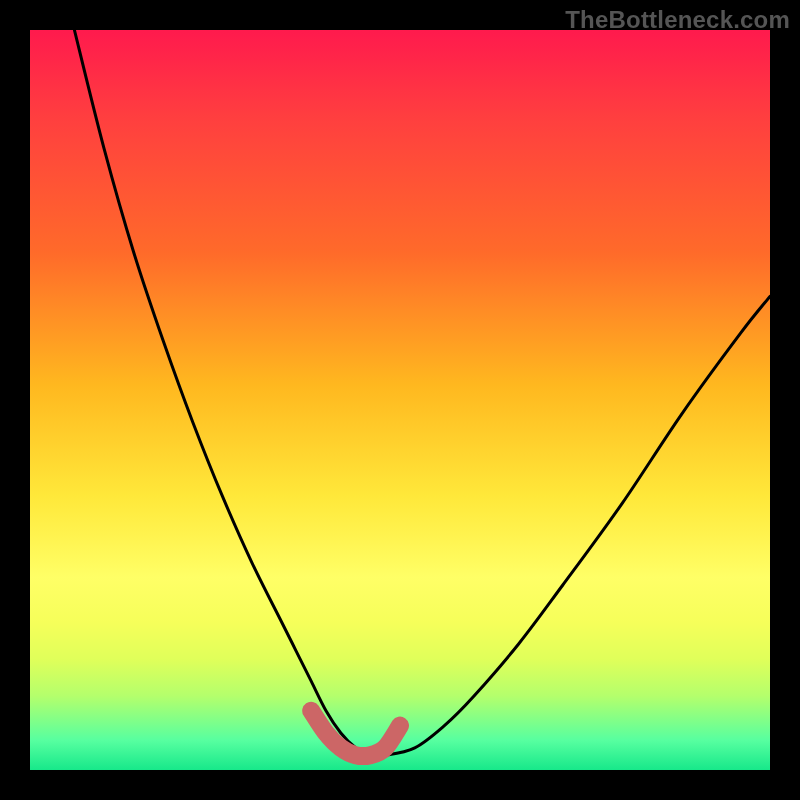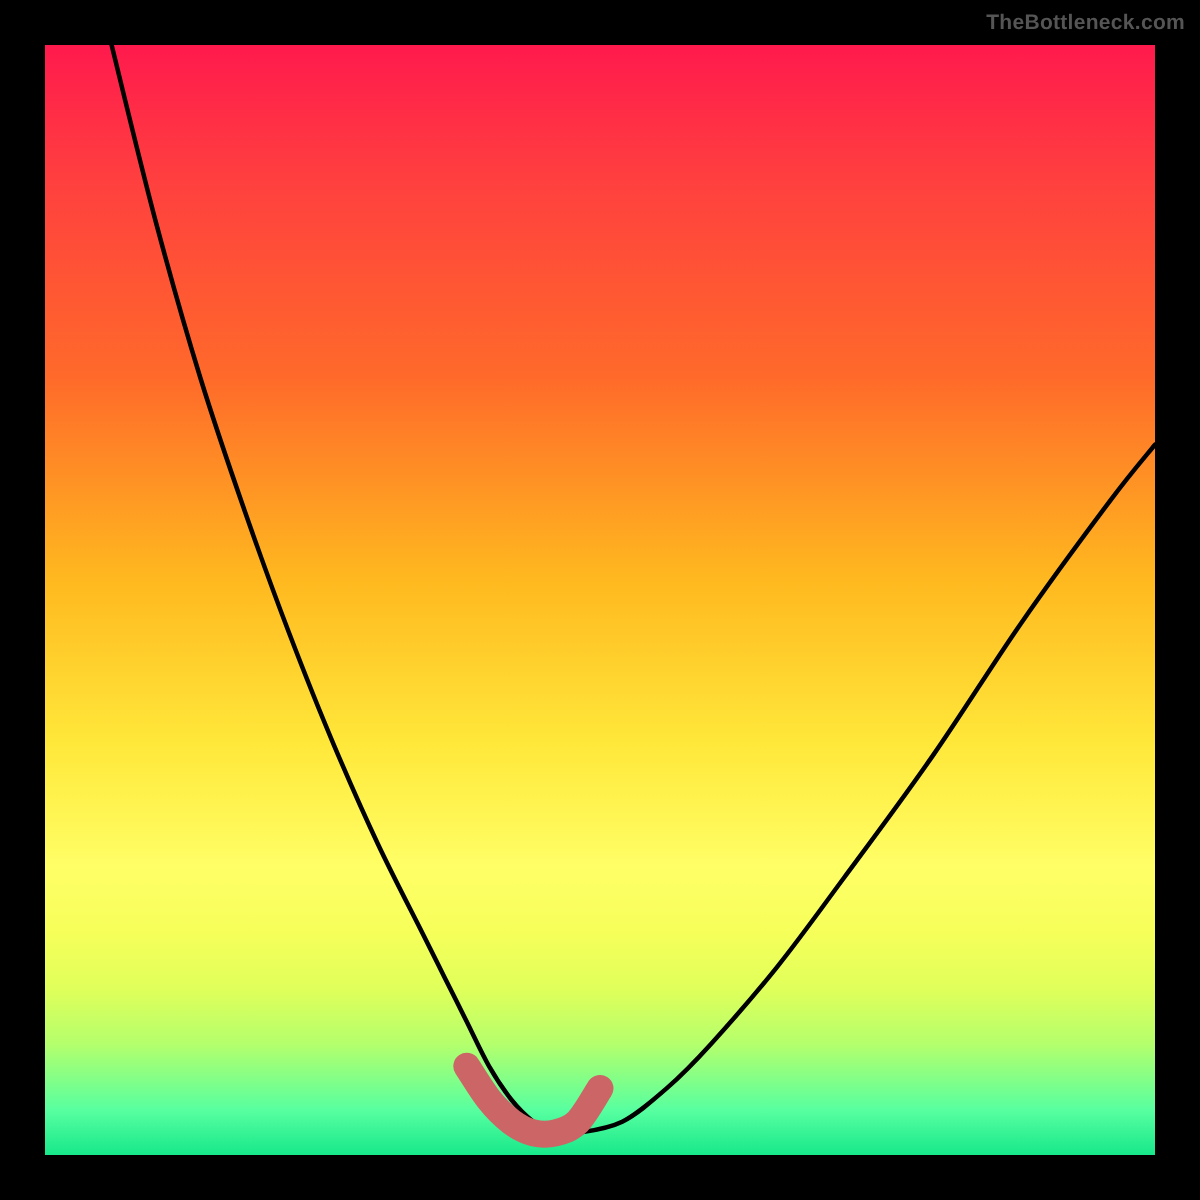--- a/index.html
+++ b/index.html
@@ -37,21 +37,21 @@
       #b4ff6c 90%,
       #57ffa0 96%,
       #17e88a 100%
     );
   }
   .watermark {
     position: absolute;
     top: 6px;
     right: 10px;
     color: #555;
-    font-size: 14px;
+    font-size: 24px;
     font-weight: 600;
     letter-spacing: 0.2px;
   }
   svg.curve {
     position: absolute;
     left: 0;
     top: 0;
     width: 740px;
     height: 740px;
   }

